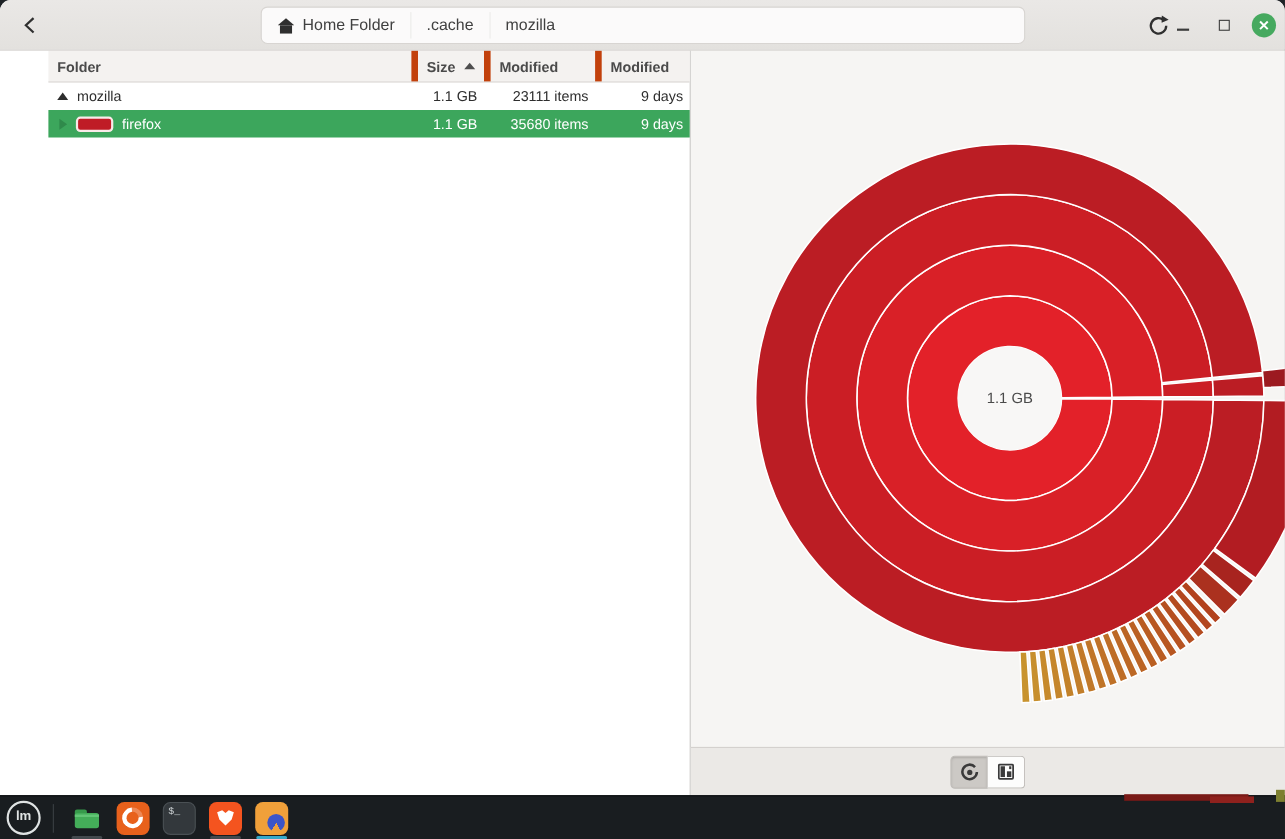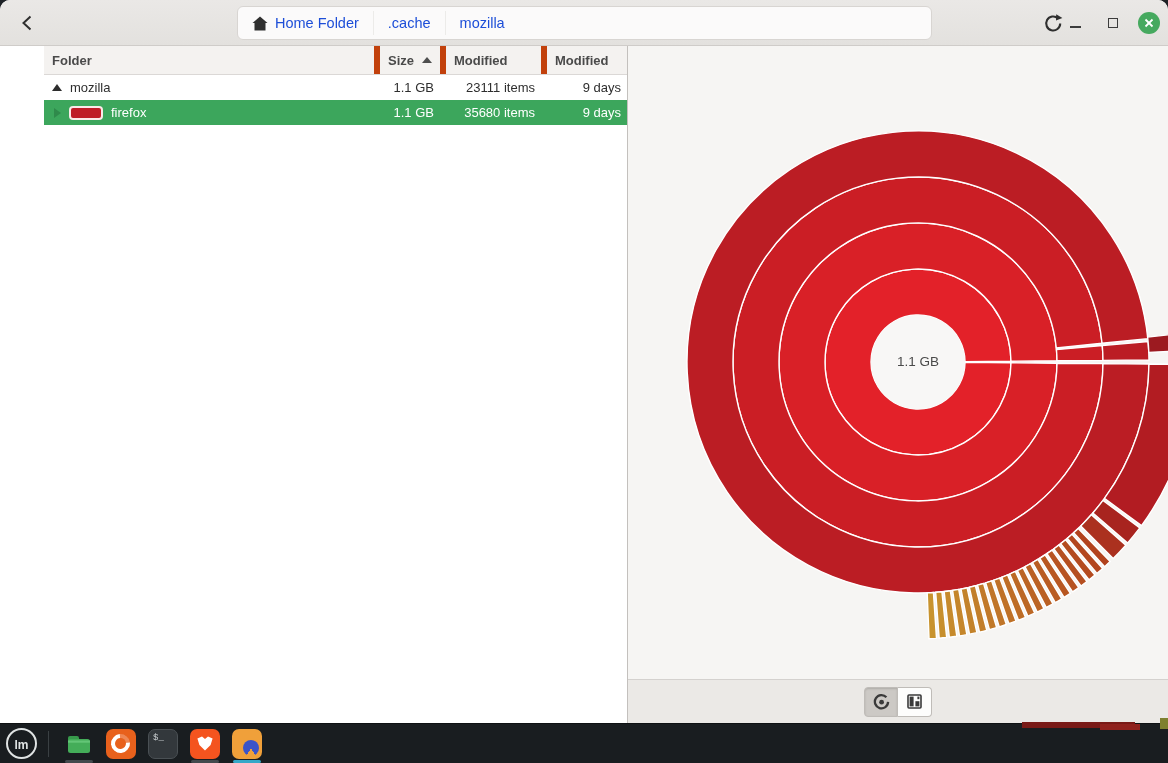--- a/index.html
+++ b/index.html
@@ -12,21 +12,21 @@
 
   
   .titlebar { position:relative; height:46px; background:linear-gradient(#eae8e6,#e3e1de);
     border-bottom:1px solid #cfccc9; }
   .back-btn { position:absolute; left:12px; top:9px; width:30px; height:28px;
     display:flex; align-items:center; justify-content:center; border-radius:4px; cursor:pointer; }
   .breadcrumb { position:absolute; left:237px; top:6px; width:695px; height:34px;
     background:#fbfafa; border:1px solid #d8d5d2; border-radius:6px;
     display:flex; align-items:stretch; overflow:hidden; }
   .crumb { display:flex; align-items:center; gap:7px; padding:16px 14px;
-    font-size:14.5px; color:#1d4ed8; cursor:pointer; }
+    font-size:14.5px; color:#404040; cursor:pointer; }
   .crumb-sep { width:1px; background:#ecebe9; margin:4px 0; }
   .refresh-btn { position:absolute; left:1038px; top:8px; width:30px; height:30px;
     display:flex; align-items:center; justify-content:center; border-radius:4px; cursor:pointer; }
   .winctl { position:absolute; top:0; right:8px; height:46px; display:flex; align-items:center; gap:12px; }
   .ctl { width:26px; height:26px; display:flex; align-items:center; justify-content:center; cursor:pointer; }
   .min-glyph { width:11px; height:2px; background:#3c3c3c; margin-top:8px; }
   .max-glyph { width:10px; height:10px; border:1.5px solid #3c3c3c; }
   .close-btn { width:22px; height:22px; border-radius:50%; background:#46a95f;
     display:flex; align-items:center; justify-content:center; }
 
@@ -63,21 +63,21 @@
   .view-btn { width:34px; height:30px; background:#fdfdfc; border:1px solid #bfbcb8;
     display:flex; align-items:center; justify-content:center; cursor:pointer; }
   .view-btn:first-child { border-radius:4px 0 0 4px; }
   .view-btn:last-child { border-radius:0 4px 4px 0; border-left:none; }
   .view-btn.active { background:#ccc9c5; box-shadow:inset 0 1px 2px rgba(0,0,0,.15); }
 
   
   .taskbar { position:absolute; left:0; top:723px; width:1168px; height:40px;
     background:#191d20; border-top:1px solid #0e1113; display:flex; align-items:center; }
   .mint-logo { width:31px; height:31px; margin-left:6px; border:2px solid #dfe3e3; border-radius:50%;
-    display:flex; align-items:flex-end; justify-content:center; cursor:pointer; }
+    display:flex; align-items:center; justify-content:center; cursor:pointer; }
   .mint-logo span { color:#dfe3e3; font-weight:700; font-size:12px; line-height:1; margin-bottom:6px; }
   .tb-sep { width:1px; height:26px; background:#3a4043; margin:0 9px 0 11px; }
   .app-btn { position:relative; width:42px; height:40px; display:flex; align-items:center;
     justify-content:center; cursor:pointer; }
   .icon { position:relative; width:30px; height:30px; border-radius:7px; overflow:hidden; }
   .icon.firefox { background:#e8611c; }
   .ff-ring { position:absolute; left:5px; top:5px; width:19px; height:19px; border:4px solid #fff;
     border-radius:50%; border-top-color:rgba(255,255,255,.25); transform:rotate(40deg); }
   .icon.terminal { background:#33383c; border:1px solid #4a5054; }
   .icon.terminal span { position:absolute; left:4px; top:3px; font-family:"Liberation Mono","DejaVu Sans Mono",monospace;

